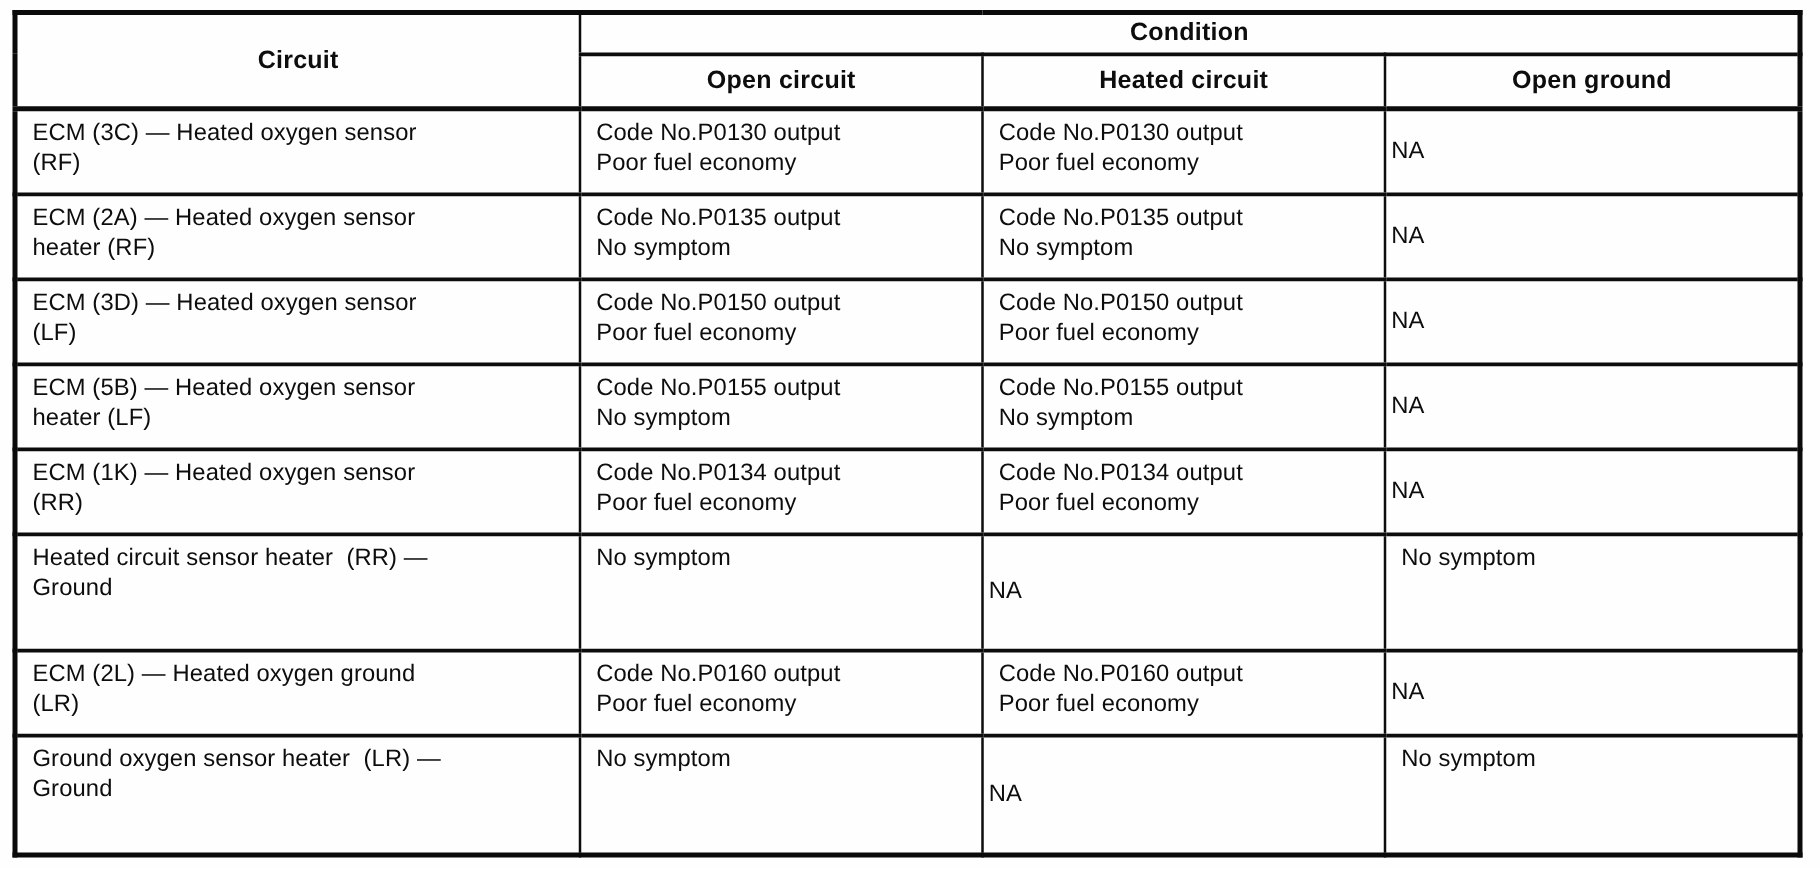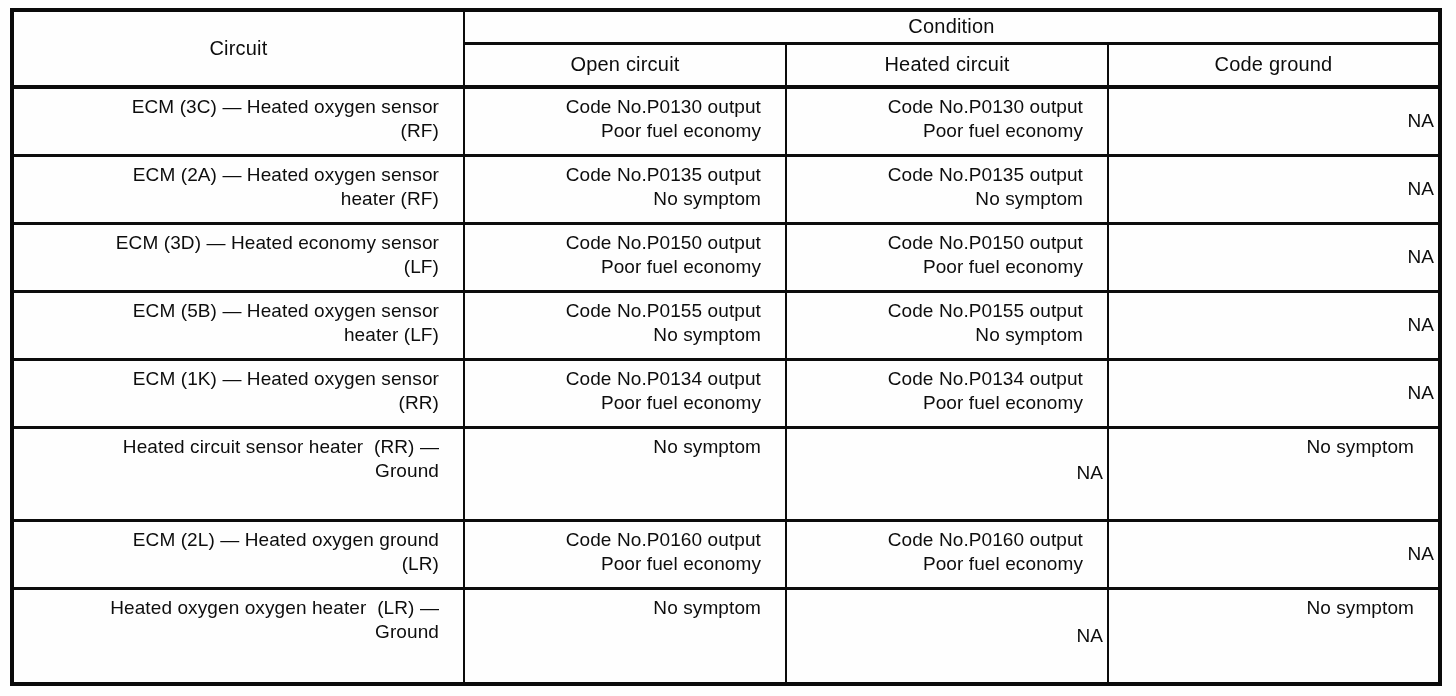--- a/index.html
+++ b/index.html
@@ -31,39 +31,39 @@
   table.diag col.c-ground  { width: 332px; }
 
   table.diag th, table.diag td {
     border: 2px solid #0c0c0c;
     border-top-width: 3px;
     border-bottom-width: 3px;
     overflow: hidden;
   }
   table.diag th {
     font-size: 20px;
-    font-weight: normal;
+    font-weight: bold;
     text-align: center;
     vertical-align: middle;
     padding: 2px 6px;
     letter-spacing: 0.2px;
   }
   tr.hdr-top    { height: 33px; }
   tr.hdr-sub    { height: 44px; }
   tr.row-std    { height: 68px; }
   tr.row-tall   { height: 93px; }
   tr.row-tall2  { height: 96px; }
   table.diag th.circuit-head { border-bottom-width: 4px; }
   table.diag tr.hdr-sub th { border-bottom-width: 4px; }
 
   table.diag td.cell {
     font-size: 19px;
     line-height: 1.28;
     vertical-align: top;
-    text-align: right;
+    text-align: left;
     padding: 6px 24px 4px 12px;
     white-space: pre-wrap;
     letter-spacing: 0.1px;
   }
   table.diag td.cell.na {
     vertical-align: middle;
     padding: 2px 4px;
     white-space: normal;
   }
 </style>
@@ -79,21 +79,21 @@
         <col class="c-ground">
     </colgroup>
     <tbody>
       <tr class="hdr-top">
         <th rowspan="2" class="circuit-head">Circuit</th>
         <th colspan="3">Condition</th>
       </tr>
       <tr class="hdr-sub">
         <th>Open circuit</th>
         <th>Heated circuit</th>
-        <th>Code ground</th>
+        <th>Open ground</th>
       </tr>
 
       <tr class="row-std">
         <td class="cell">ECM (3C) — Heated oxygen sensor
 (RF)</td>
         <td class="cell">Code No.P0130 output
 Poor fuel economy</td>
         <td class="cell">Code No.P0130 output
 Poor fuel economy</td>
         <td class="cell na">NA</td>
@@ -101,21 +101,21 @@
       <tr class="row-std">
         <td class="cell">ECM (2A) — Heated oxygen sensor
 heater (RF)</td>
         <td class="cell">Code No.P0135 output
 No symptom</td>
         <td class="cell">Code No.P0135 output
 No symptom</td>
         <td class="cell na">NA</td>
       </tr>
       <tr class="row-std">
-        <td class="cell">ECM (3D) — Heated economy sensor
+        <td class="cell">ECM (3D) — Heated oxygen sensor
 (LF)</td>
         <td class="cell">Code No.P0150 output
 Poor fuel economy</td>
         <td class="cell">Code No.P0150 output
 Poor fuel economy</td>
         <td class="cell na">NA</td>
       </tr>
       <tr class="row-std">
         <td class="cell">ECM (5B) — Heated oxygen sensor
 heater (LF)</td>
@@ -144,21 +144,21 @@
       <tr class="row-std">
         <td class="cell">ECM (2L) — Heated oxygen ground
 (LR)</td>
         <td class="cell">Code No.P0160 output
 Poor fuel economy</td>
         <td class="cell">Code No.P0160 output
 Poor fuel economy</td>
         <td class="cell na">NA</td>
       </tr>
       <tr class="row-tall2">
-        <td class="cell">Heated oxygen oxygen heater  (LR) —
+        <td class="cell">Ground oxygen sensor heater  (LR) —
 Ground</td>
         <td class="cell">No symptom</td>
         <td class="cell na">NA</td>
         <td class="cell">No symptom</td>
       </tr>
     </tbody>
   </table>
 </div>
 
 </body></html>

